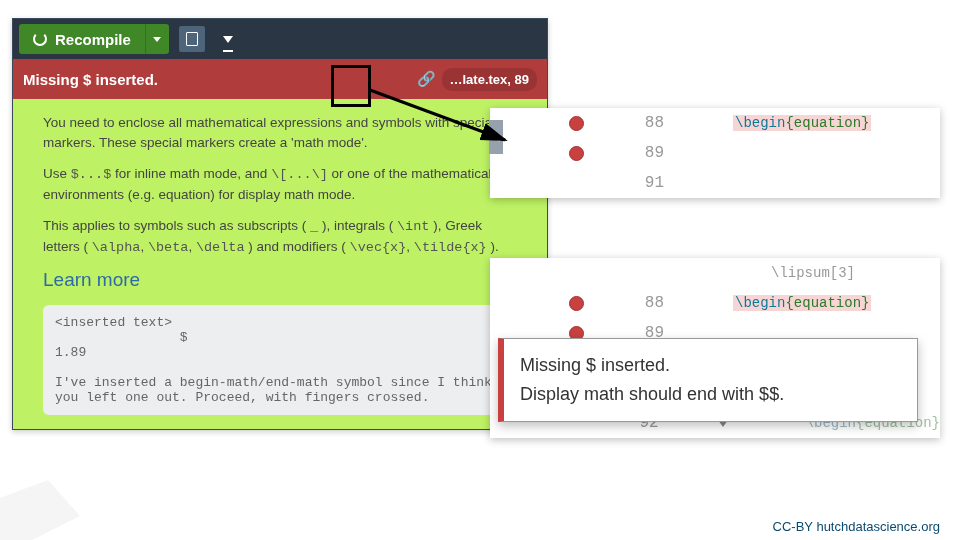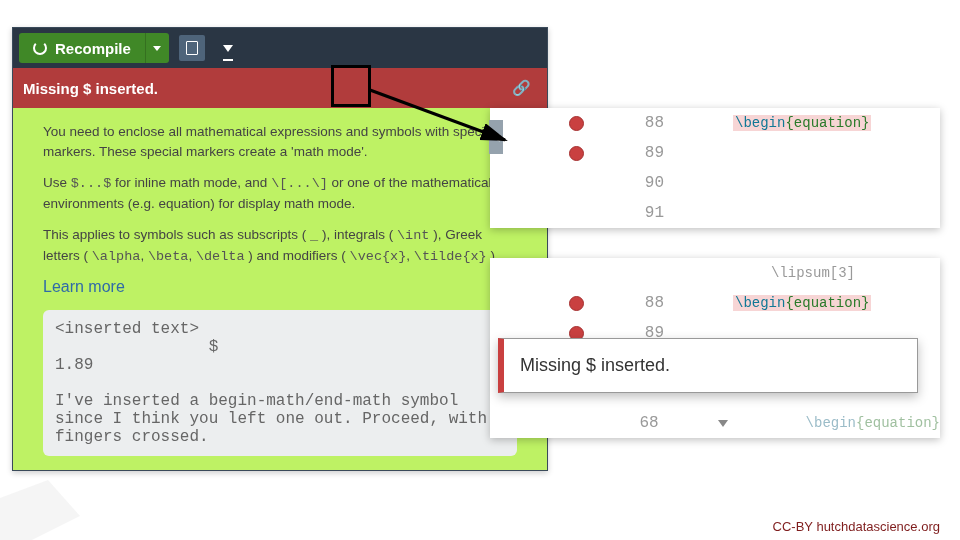--- a/index.html
+++ b/index.html
@@ -7,21 +7,21 @@
     width: 960px; height: 540px;
     font-family: 'Helvetica Neue', Arial, sans-serif;
     background: #fff;
     position: relative;
     overflow: hidden;
   }
 
   
   .panel-left {
     position: absolute;
-    left: 12px; top: 27px;
+    left: 12px; top: 18px;
     width: 536px;
     border: 1px solid #3a4a5a;
     box-shadow: 0 2px 6px rgba(0,0,0,0.2);
   }
   .toolbar {
     background: #2a3644;
     height: 40px;
     display: flex;
     align-items: center;
     padding: 0 6px;
@@ -105,26 +105,26 @@
   }
 
   .error-body {
     background: #bef264;
     padding: 14px 30px;
     font-size: 13.5px;
     color: #444;
   }
   .error-body p { margin-bottom: 12px; line-height:1.45; }
   .mono { font-family: 'Courier New', monospace; color:#555; }
-  .learn-more { color:#2f6aa8; font-size:16px; margin-bottom:14px; display:block;}
+  .learn-more { color:#2f6aa8; font-size:19px; margin-bottom:14px; display:block;}
   .log-box {
     background:#eceeef;
     padding:10px 12px;
     font-family:'Courier New', monospace;
-    font-size:16px;
+    font-size:13px;
     color:#666;
     white-space:pre-wrap;
     border-radius:6px;
   }
 
   
   .editor-panel {
     position: absolute;
     background: #fff;
     box-shadow: 0 2px 8px rgba(0,0,0,0.25);
@@ -195,21 +195,21 @@
   svg.arrow {
     position:absolute;
     left: 365px; top: 85px;
     width: 160px; height: 70px;
     pointer-events:none;
   }
 
   .attrib {
     position:absolute;
     right: 20px; bottom: 6px;
-    font-size: 13px; color:#7f1d1d;
+    font-size: 13px; color:#0c4a6e;
   }
   .corner-shape {
     position:absolute;
     left:0; bottom:0; width:80px; height:60px;
     background:#eee;
     clip-path: polygon(0 30%, 60% 0, 100% 60%, 40% 100%, 0 100%);
     opacity:0.6;
   }
 </style>
 </head>
@@ -235,20 +235,21 @@
       <span class="dl-icon"></span>
     </button>
   </div>
 
   <div class="error-header">
     <span>Missing $ inserted.</span>
     <span class="spacer"></span>
     <span class="link-icon-box">
       <span class="link-glyph">🔗</span>
     </span>
+    <span class="error-loc">…late.tex, 89</span>
   </div>
 
   <div class="error-body">
     <p>You need to enclose all mathematical expressions and symbols with special markers. These special markers create a 'math mode'.</p>
     <p>
       <span>Use </span><span class="mono">$...$</span><span> for inline math mode, and </span><span class="mono">\[...\]</span><span> or one of the mathematical environments (e.g. equation) for display math mode.</span>
     </p>
     <p>
       <span>This applies to symbols such as subscripts ( </span><span class="mono">_</span><span> ), integrals ( </span><span class="mono">\int</span><span> ), Greek letters ( </span><span class="mono">\alpha</span><span>, </span><span class="mono">\beta</span><span>, </span><span class="mono">\delta</span><span> ) and modifiers ( </span><span class="mono">\vec{x}</span><span>, </span><span class="mono">\tilde{x}</span><span> ).</span>
     </p>
@@ -275,26 +276,20 @@
     <div class="gutter"></div>
     <div class="gutter2">
         <span class="red-dot"></span>
       </div>
     <div class="lineno">89</div>
     <div class="code"></div>
   </div>
   <div class="ed-row">
     <div class="gutter"></div>
       <div class="gutter2"></div>
-    <div class="lineno">90</div>
-    <div class="code"></div>
-  </div>
-  <div class="ed-row">
-    <div class="gutter"></div>
-      <div class="gutter2"></div>
     <div class="lineno">91</div>
     <div class="code"></div>
   </div>
 </div>
 
 <div class="editor-panel ed-bot">
   <div class="ed-row ed-grey">
     <div class="gutter"></div>
       <div class="gutter2"></div>
     <div class="lineno"></div>
@@ -313,28 +308,29 @@
     <div class="gutter2">
         <span class="red-dot"></span>
       </div>
     <div class="lineno">89</div>
     <div class="code"></div>
   </div>
   <div class="ed-row" style="height:60px"></div>
   <div class="ed-row ed-grey">
     <div class="gutter"></div>
       <div class="gutter2"></div>
-    <div class="lineno">68</div>
+    <div class="lineno">92</div>
     <span class="fold-tri"></span>
     <div class="code ed-grey"><span class="tok-cmd" style="color:#9bbcc8">\begin</span><span style="color:#a0c0a0">{equation}</span></div>
   </div>
 </div>
 
 <div class="tooltip">
   <div>Missing $ inserted.</div>
+  <div>Display math should end with $$.</div>
 </div>
 
 <div class="anno-box"></div>
 <svg class="arrow">
   <defs>
     <marker id="ah" markerWidth="10" markerHeight="10" refX="8" refY="3" orient="auto">
       <path d="M0,0 L9,3 L0,6 Z" fill="#000"></path>
     </marker>
   </defs>
   <line x1="5" y1="5" x2="140" y2="55" stroke="#000" stroke-width="3" marker-end="url(#ah)"></line>

